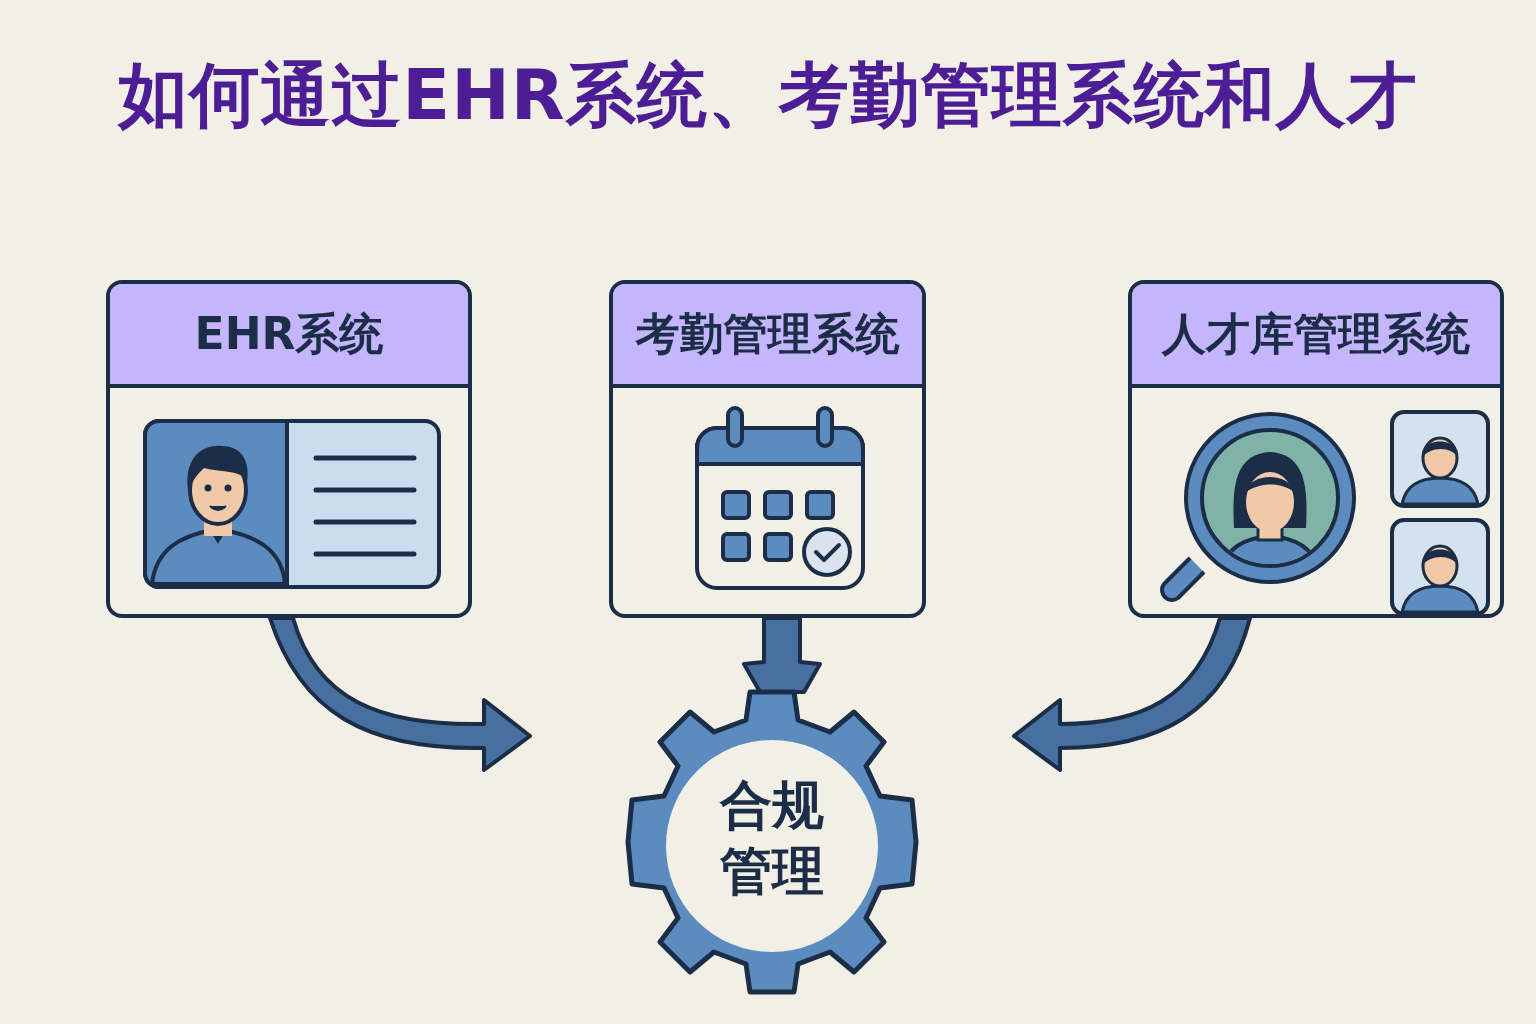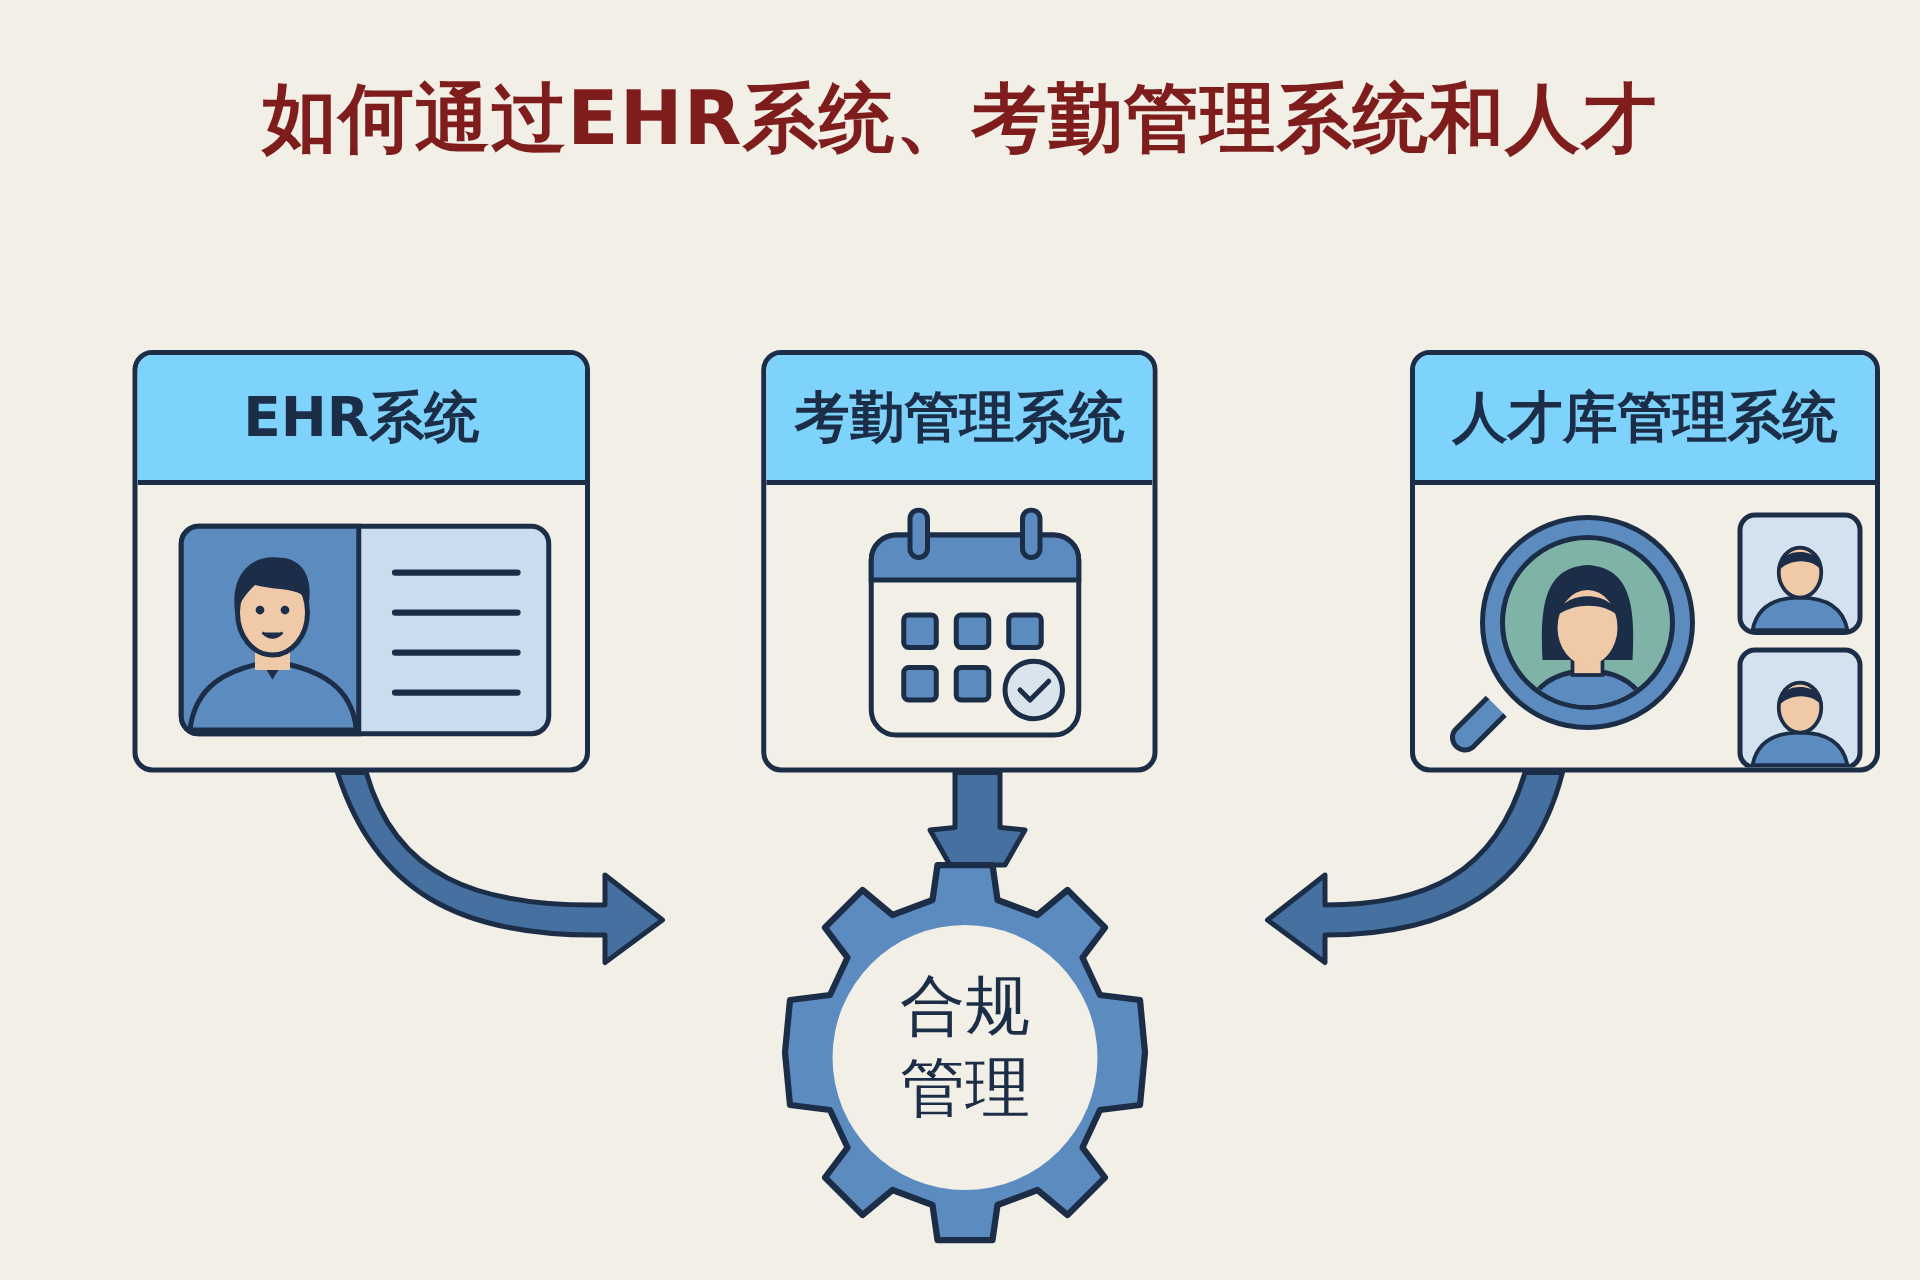--- a/index.html
+++ b/index.html
@@ -5,31 +5,31 @@
     html, body { margin: 0; padding: 0; }
     body {
       width: 1536px; height: 1024px; overflow: hidden;
       background: #f2efe7;
       font-family: "DejaVu Sans", "Liberation Sans", sans-serif;
       color: #1c2e47;
       position: relative;
     }
     .title {
       position: absolute; left: 0; top: 52px; width: 1536px;
-      text-align: center; font-weight: bold; font-size: 60px; line-height: 86px;
-      color: #7f1d1d; letter-spacing: 1px;
+      text-align: center; font-weight: bold; font-size: 70px; line-height: 86px;
+      color: #4c1d95; letter-spacing: 1px;
     }
     .title div { white-space: nowrap; }
     .card {
       position: absolute; top: 280px; height: 338px;
       border: 4px solid #1c2e47; border-radius: 16px;
       background: #f2efe7; box-sizing: border-box; overflow: hidden;
     }
     .card-header {
-      height: 100px; background: #7dd3fc; border-bottom: 4px solid #1c2e47;
+      height: 100px; background: #c4b5fd; border-bottom: 4px solid #1c2e47;
       display: flex; align-items: center; justify-content: center;
       font-size: 44px; font-weight: bold; color: #1c2e47; white-space: nowrap;
     }
     .card-body { position: relative; height: 234px; }
     svg { display: block; }
     .abs { position: absolute; }
   </style>
 </head>
 <body>
 
@@ -130,16 +130,16 @@
       L 108 -46 L 140 -42 L 144 0 L 140 42 L 108 46
       L 94 76 L 112 100 L 82 130 L 58 110
       L 26 122 L 22 150 L -22 150 L -26 122
       L -58 110 L -82 130 L -112 100 L -94 76
       L -108 46 L -140 42 L -144 0 L -140 -42 L -108 -46
       L -94 -76 L -112 -100 L -82 -130 L -58 -110
       L -26 -122 Z"></path>
   </g>
   <circle cx="0" cy="4" r="106" fill="#f2efe7"></circle>
 </svg>
-<div class="abs" style="left:672px; top:772px; width:200px; text-align:center; font-size:52px; font-weight:normal; line-height:66px; color:#1c2e47;">
+<div class="abs" style="left:672px; top:772px; width:200px; text-align:center; font-size:52px; font-weight:bold; line-height:66px; color:#1c2e47;">
   <div>合规</div>
   <div>管理</div>
 </div>
 
 </body></html>

